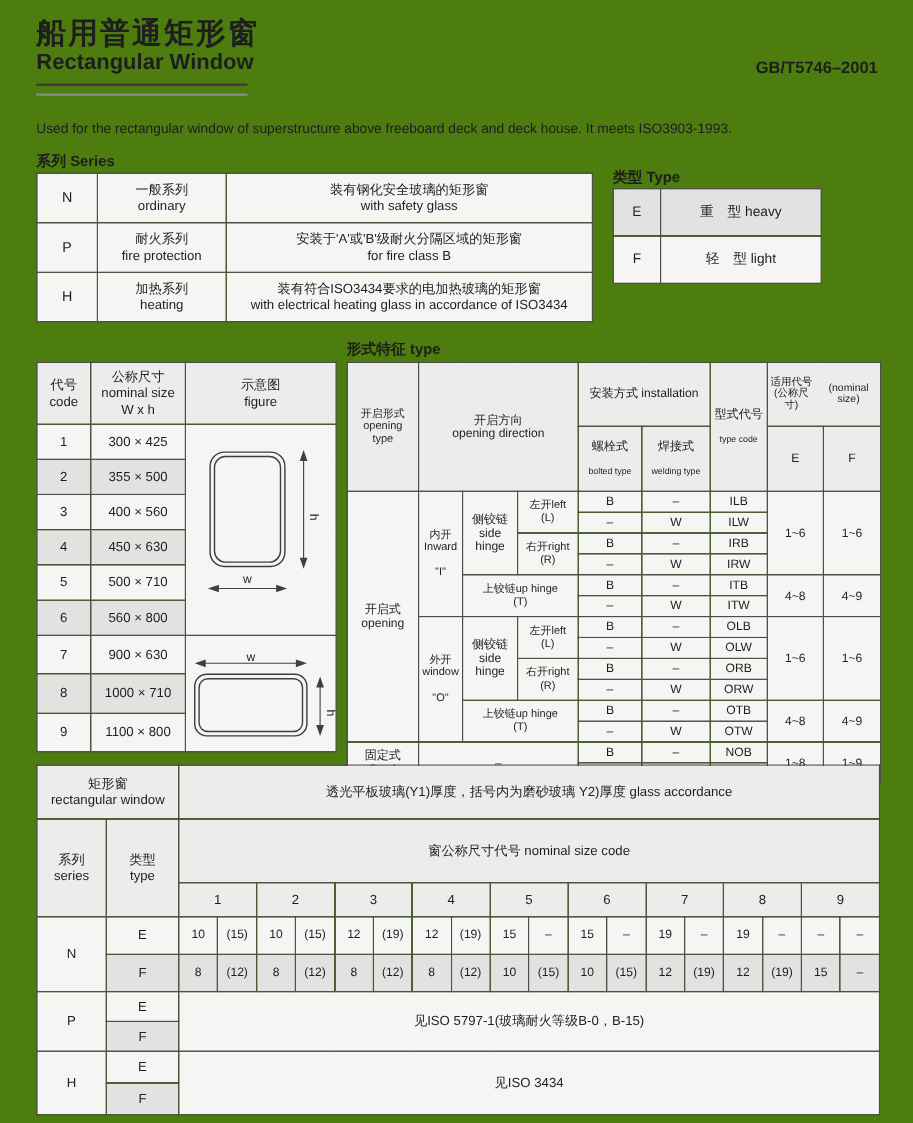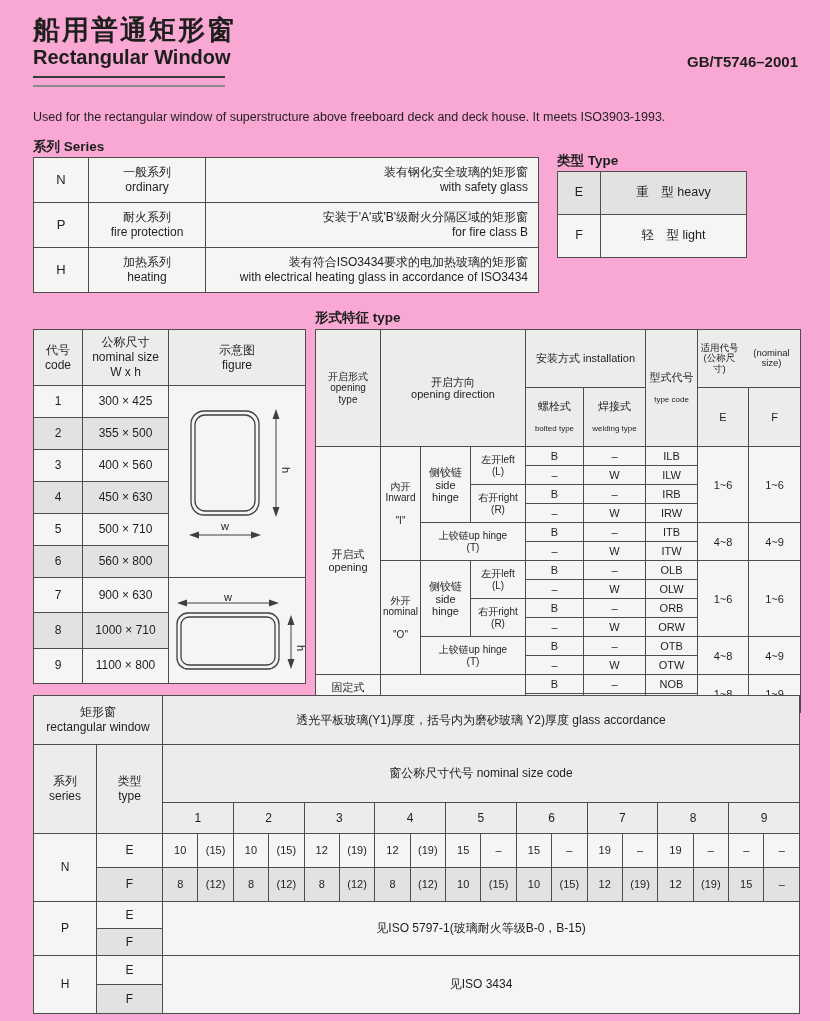--- a/index.html
+++ b/index.html
@@ -1,34 +1,34 @@
 <!DOCTYPE html>
 <html><head>
 <meta charset="utf-8">
 <style>
   html,body{margin:0;padding:0;background:#c9c9c7;}
-  .page{position:relative;width:830px;height:1021px;background:#f9a8d4;
+  .page{position:relative;width:830px;height:1021px;background:#4d7c0f;
         font-family:"Liberation Sans","DejaVu Sans",sans-serif;color:#1e1e1e;overflow:hidden;}
   .abs{position:absolute;}
   .title-zh{font-size:27px;font-weight:bold;letter-spacing:2px;}
   .title-en{font-size:20px;font-weight:bold;}
   .rule{height:7px;border-top:2px solid #3a3a3a;border-bottom:2px solid #8c8c8a;}
   .standard{font-size:15px;font-weight:bold;}
   .intro{font-size:12.5px;}
   .sec-label{font-size:13.5px;font-weight:bold;}
   table{border-collapse:collapse;table-layout:fixed;}
   td{border:1px solid #4d4d4d;text-align:center;vertical-align:middle;padding:0;
      white-space:pre-line;overflow:hidden;background:#f5f5f3;line-height:1.25;}
   .shade{background:#e2e2e0 !important;}
   .hd{background:#ececea;}
   
   .series-table{width:505px;}
   .series-table tr{height:45px;}
   .series-table td{font-size:12px;}
-  .series-table td.desc{text-align:right;padding:2px 10px;}
+  .series-table td.desc{text-align:center;padding:2px 10px;}
   .series-table td.scode{font-size:13px;}
   
   .type-table{width:189px;}
   .type-table tr{height:43px;}
   .type-table td{font-size:12.5px;}
   
   .size-table{width:272px;}
   .size-table tr{height:29px;}
   .size-table tr.hdr{height:56px;}
   .size-table td{font-size:12px;}
@@ -304,21 +304,21 @@
       <td rowspan="2" class="rangecell">4~9</td>
     </tr>
     <tr>
       <td>–</td>
       <td>W</td>
       <td>ITW</td>
     </tr>
 
     <tr>
       <td rowspan="6" class="small">外开
-nominal
+window
 
 "O"</td>
       <td rowspan="4">侧铰链
 side
 hinge</td>
       <td rowspan="2" class="small">左开left
 (L)</td>
       <td>B</td>
       <td>–</td>
       <td>OLB</td>

